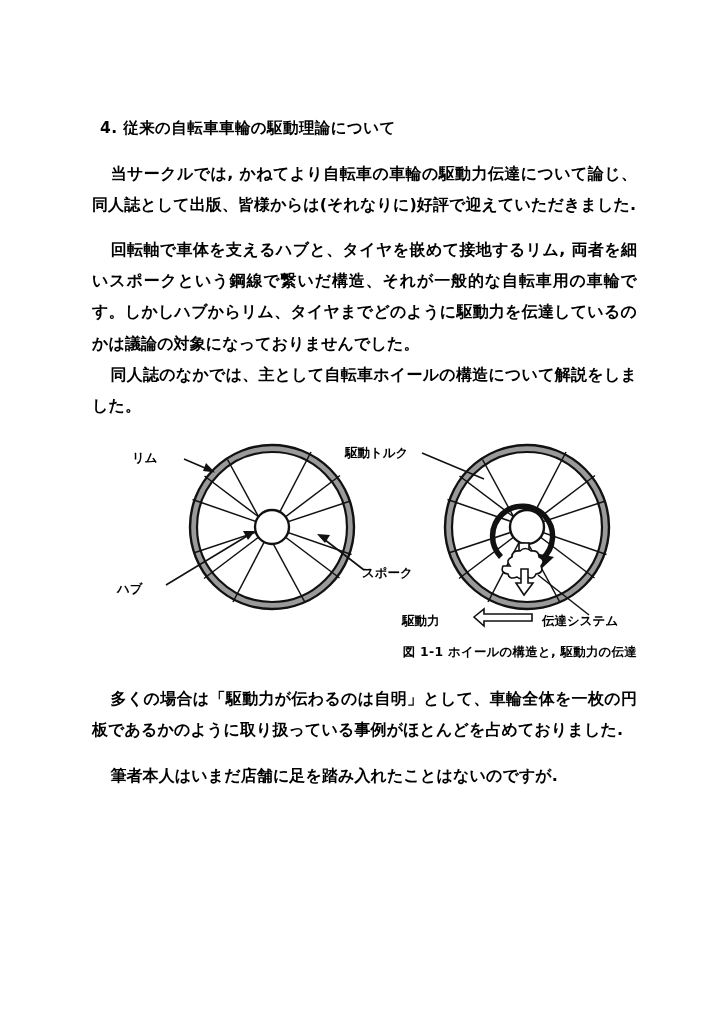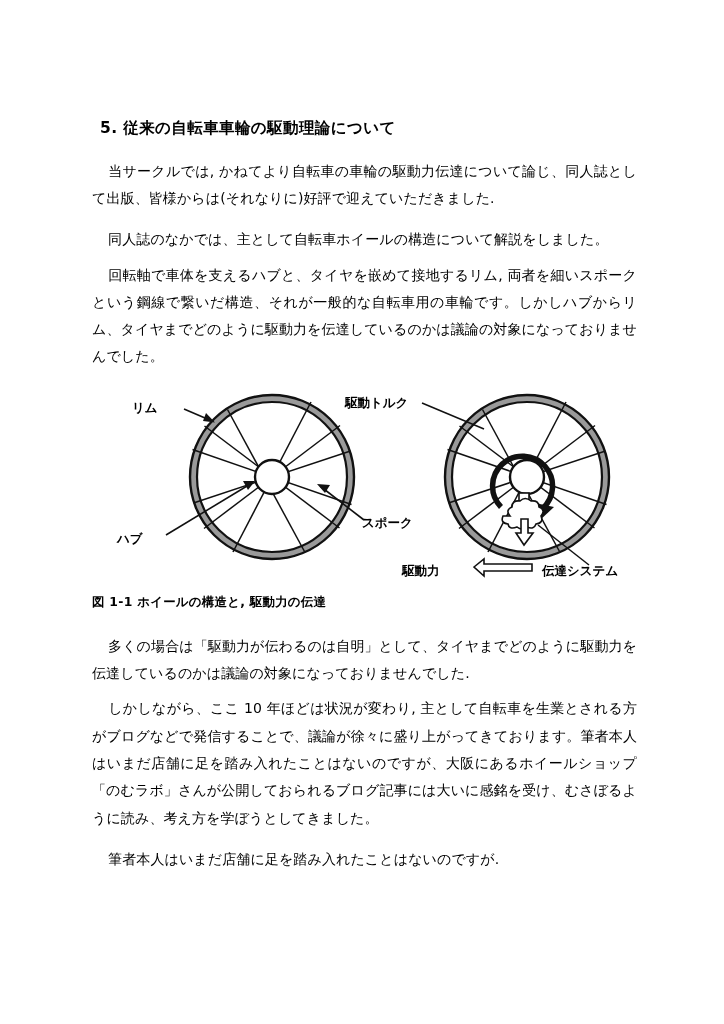--- a/index.html
+++ b/index.html
@@ -33,69 +33,69 @@
 
   .section-heading {
     font-size: 15.5px;
     font-weight: bold;
     letter-spacing: 0.4px;
     margin: 0 0 18px 8px;
     line-height: 1.4;
   }
 
   .para {
-    font-size: 14px;
-    font-weight: normal;
+    font-size: 16px;
+    font-weight: bold;
     line-height: 1.95;
-    margin: 8px 0 14px 0;
+    margin: 0 0 14px 0;
     text-align: justify;
     text-justify: inter-character;
     letter-spacing: 0.1px;
   }
   .para.tight { margin-bottom: 0; }
   .para .indent { display: inline-block; width: 1.15em; }
 
   .para-group { margin-bottom: 14px; }
   .para-group .para { margin-bottom: 0; }
 
   
   .figure {
     position: relative;
     width: 545px;
     height: 205px;
     margin: 12px 0 4px 0;
   }
   .figure svg { display: block; }
   .fig-caption {
-    text-align: left;
+    text-align: right;
     font-size: 12.4px;
     font-weight: bold;
     letter-spacing: 0.3px;
     margin: 2px 0 22px 0;
   }
 
   .jp-label {
     font-family: "DejaVu Serif", "Liberation Serif", serif;
     font-size: 12.5px;
     font-weight: bold;
   }
 </style>
 </head>
 <body>
 
 <div class="page">
   <div class="content">
 
-    <h1 class="section-heading">5. 従来の自転車車輪の駆動理論について</h1>
+    <h1 class="section-heading">4. 従来の自転車車輪の駆動理論について</h1>
 
     <p class="para"><span class="indent"></span><span>当サークルでは, かねてより自転車の車輪の駆動力伝達について論じ、同人誌として出版、皆様からは(それなりに)好評で迎えていただきました.</span></p>
 
     <div class="para-group">
+      <p class="para tight"><span class="indent"></span><span>回転軸で車体を支えるハブと、タイヤを嵌めて接地するリム, 両者を細いスポークという鋼線で繋いだ構造、それが一般的な自転車用の車輪です。しかしハブからリム、タイヤまでどのように駆動力を伝達しているのかは議論の対象になっておりませんでした。</span></p>
       <p class="para tight"><span class="indent"></span><span>同人誌のなかでは、主として自転車ホイールの構造について解説をしました。</span></p>
-      <p class="para tight"><span class="indent"></span><span>回転軸で車体を支えるハブと、タイヤを嵌めて接地するリム, 両者を細いスポークという鋼線で繋いだ構造、それが一般的な自転車用の車輪です。しかしハブからリム、タイヤまでどのように駆動力を伝達しているのかは議論の対象になっておりませんでした。</span></p>
     </div>
 
     <div class="figure">
       <svg width="545" height="205" viewBox="0 0 545 205" xmlns="http://www.w3.org/2000/svg">
 
         <g>
 
           <circle cx="180" cy="92" r="79" fill="none" stroke="#9a9a9a" stroke-width="7"></circle>
 
           <circle cx="180" cy="92" r="82" fill="none" stroke="#111" stroke-width="2.4"></circle>
@@ -183,22 +183,21 @@
           <text class="jp-label" x="450" y="190">
             <tspan>伝達システム</tspan>
           </text>
         </g>
       </svg>
     </div>
 
     <div class="fig-caption">図 1-1  ホイールの構造と, 駆動力の伝達</div>
 
     <div class="para-group">
-      <p class="para tight"><span class="indent"></span><span>多くの場合は「駆動力が伝わるのは自明」として、タイヤまでどのように駆動力を伝達しているのかは議論の対象になっておりませんでした.</span></p>
-      <p class="para tight"><span class="indent"></span><span>しかしながら、ここ 10 年ほどは状況が変わり, 主として自転車を生業とされる方がブログなどで発信することで、議論が徐々に盛り上がってきております。筆者本人はいまだ店舗に足を踏み入れたことはないのですが、大阪にあるホイールショップ「のむラボ」さんが公開しておられるブログ記事には大いに感銘を受け、むさぼるように読み、考え方を学ぼうとしてきました。</span></p>
+      <p class="para tight"><span class="indent"></span><span>多くの場合は「駆動力が伝わるのは自明」として、車輪全体を一枚の円板であるかのように取り扱っている事例がほとんどを占めておりました.</span></p>
     </div>
 
     <div class="para-group">
       <p class="para tight"><span class="indent"></span><span>筆者本人はいまだ店舗に足を踏み入れたことはないのですが.</span></p>
     </div>
 
   </div>
 </div>
 
 </body></html>

